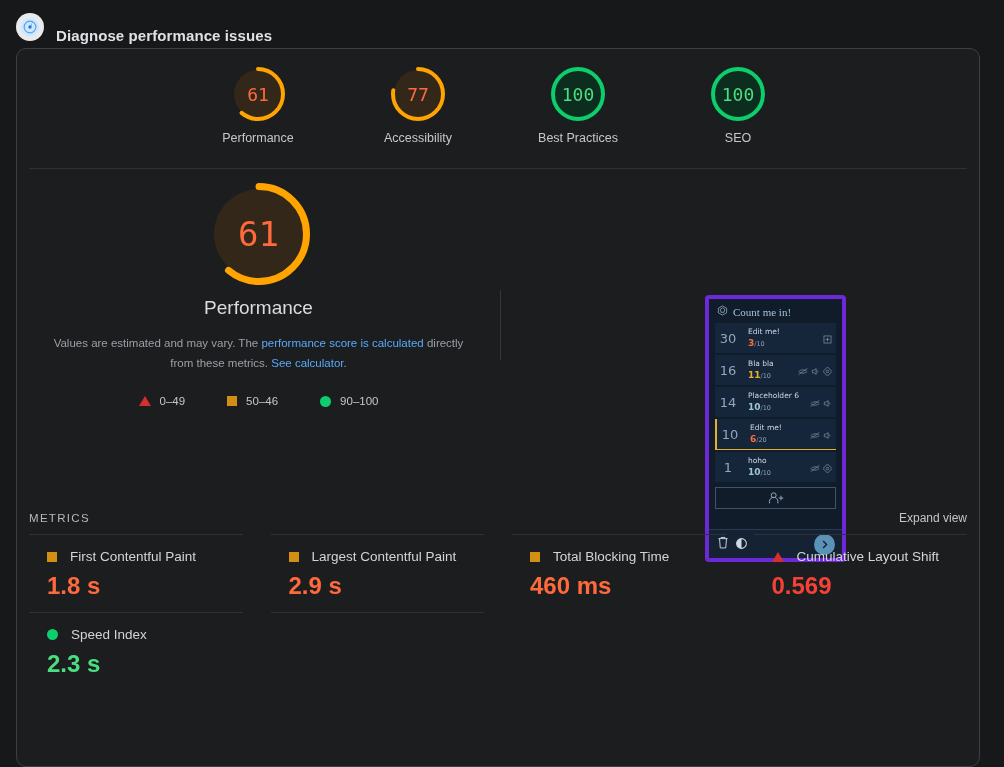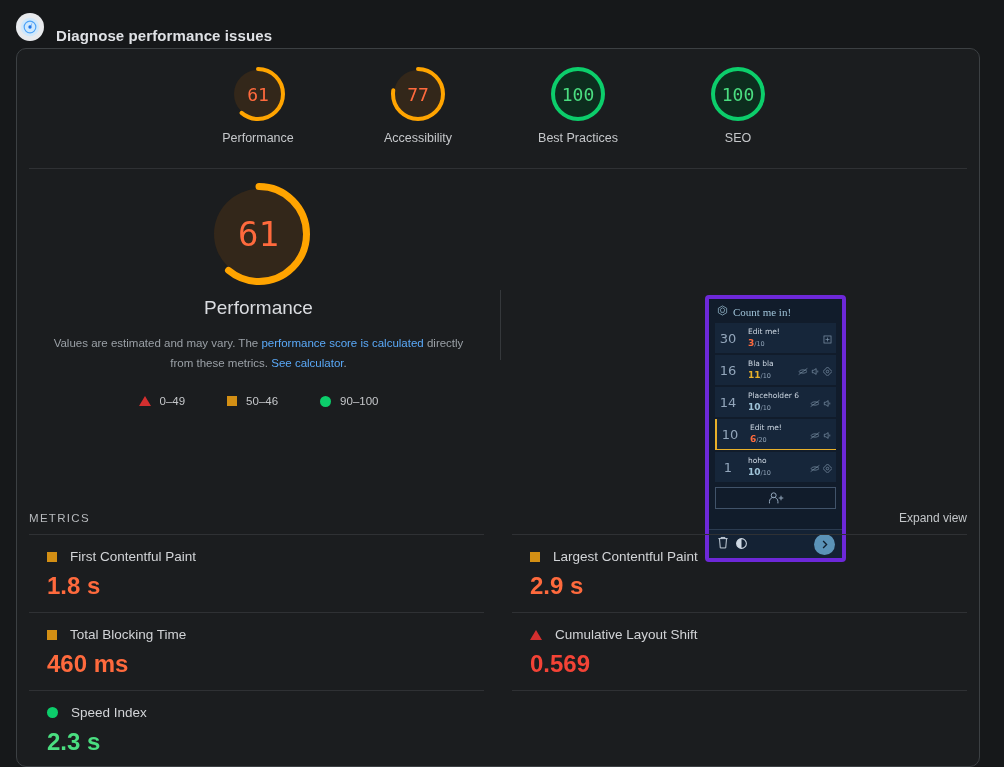--- a/index.html
+++ b/index.html
@@ -133,21 +133,21 @@
   }
 
   
   .metrics-head {
     display: flex; justify-content: space-between; align-items: baseline;
     padding: 0 12px; margin-top: 4px;
   }
   .metrics-title { font-size: 11.5px; letter-spacing: 1.3px; color: #b7babd; }
   .expand-view { font-size: 12px; color: #c3c6c9; cursor: pointer; }
   .metrics-grid {
-    display: grid; grid-template-columns: 1fr 1fr; column-gap: 28px;
+    display: grid; grid-template-columns: 1fr 1fr 1fr 1fr; column-gap: 28px;
     padding: 0 12px; margin-top: 9px;
   }
   .metric {
     border-top: 1px solid #2f3134; padding: 14px 0 12px 18px;
     position: relative;
   }
   .metric-top { display: flex; align-items: center; gap: 13px; }
   .metric-name { font-size: 13.5px; color: #d2d4d7; }
   .metric-val { font-size: 24px; margin-top: 8px; font-weight: bold; }
   .m-sq { width: 10px; height: 10px; background: #d38f14; flex: 0 0 auto; }

